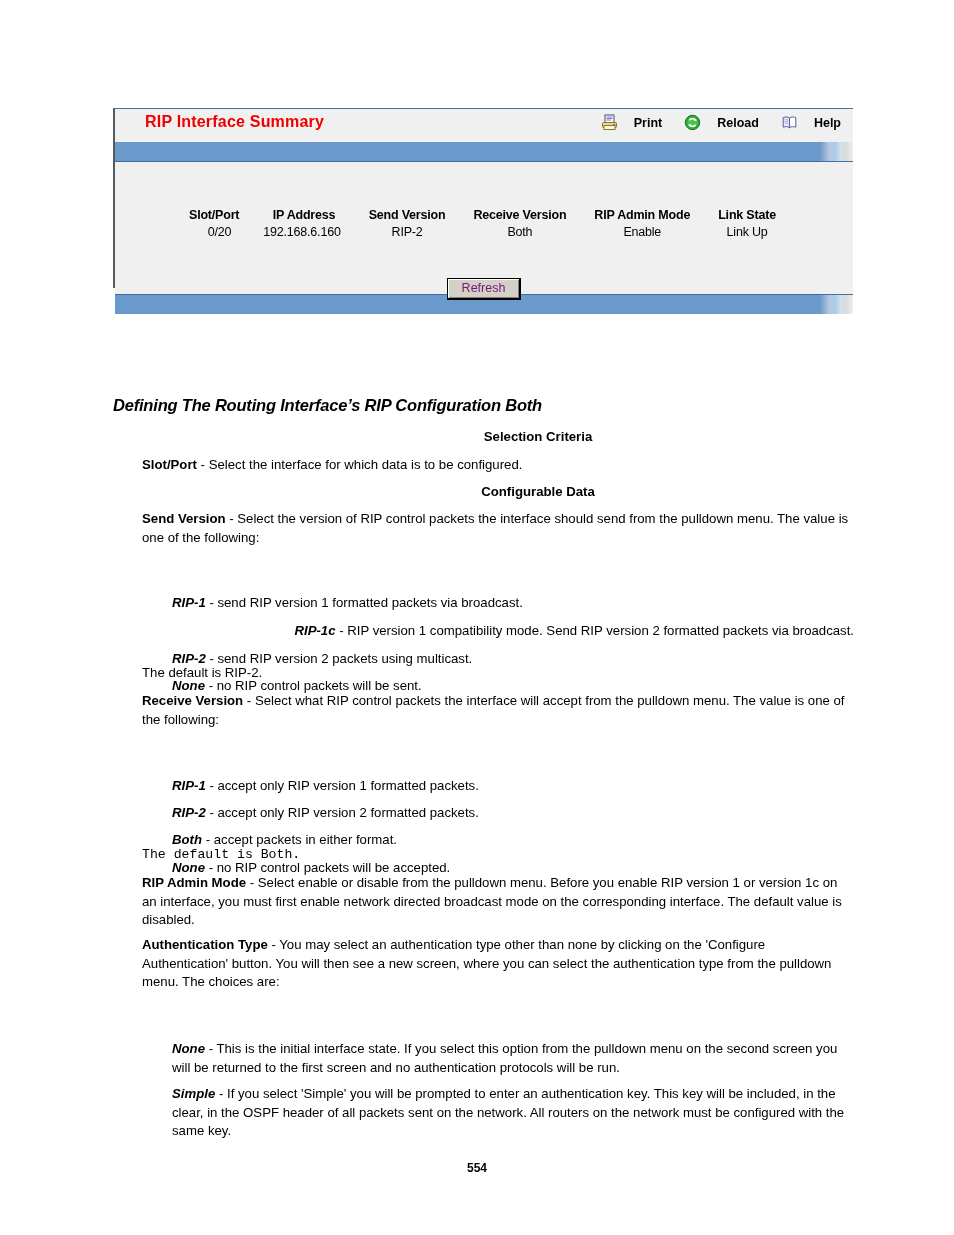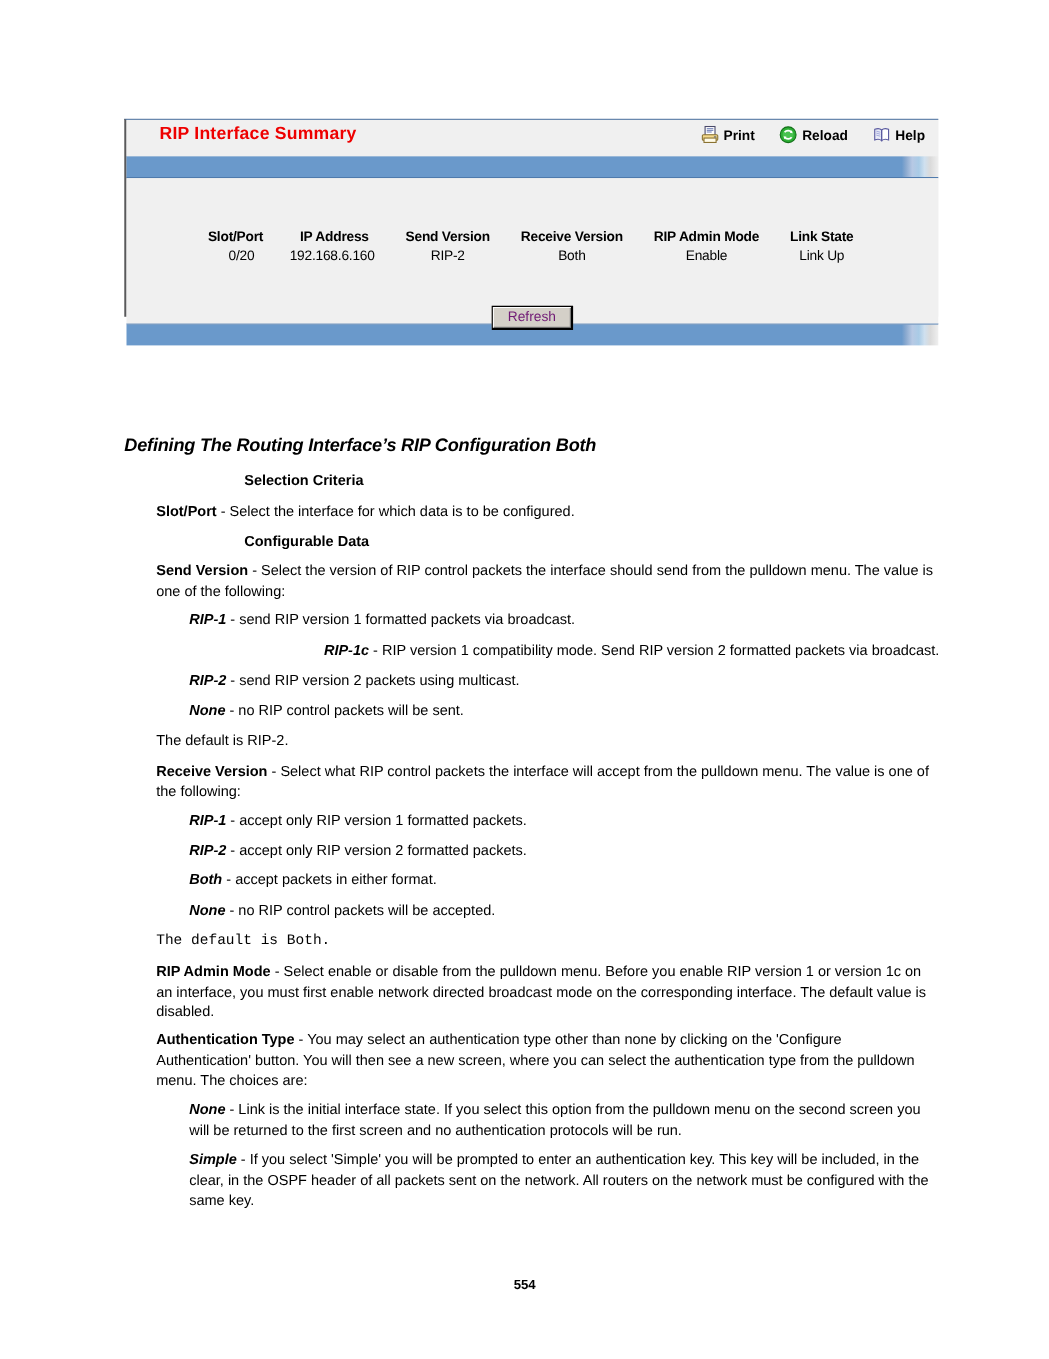--- a/index.html
+++ b/index.html
@@ -47,21 +47,21 @@
     position: absolute;
     right: 12px;
     top: 5px;
     display: flex;
     align-items: center;
     gap: 22px;
   }
   .tool {
     display: flex;
     align-items: center;
-    gap: 4px;
+    gap: 16px;
     font-size: 12.5px;
     font-weight: bold;
     color: #000;
     cursor: pointer;
   }
   .tool-icon { width: 17px; height: 17px; display: block; }
 
   .blue-bar {
     height: 19px;
     background: linear-gradient(to right,
@@ -138,22 +138,22 @@
   }
 
   .para {
     position: absolute;
     left: 142px;
     width: 712px;
     font-size: 13.2px;
     line-height: 18.5px;
     text-align: left;
   }
-  .para.indent  { left: 172px; width: 682px; }
-  .para.sub     { left: 222px; width: 632px; }
+  .para.indent  { left: 172px; width: 682px; margin-top: 40px; }
+  .para.sub     { left: 222px; width: 632px; text-align: center; }
   .para b  { font-weight: bold; }
   .para i  { font-style: italic; font-weight: bold; }
 
   .page-num {
     position: absolute;
     left: 0;
     top: 1161px;
     width: 954px;
     text-align: center;
     font-size: 12px;
@@ -310,21 +310,21 @@
 
   <div class="para" style="top:874px;">
     <b>RIP Admin Mode</b><span> - Select enable or disable from the pulldown menu. Before you enable RIP version 1 or version 1c on an interface, you must first enable network directed broadcast mode on the corresponding interface. The default value is disabled.</span>
   </div>
 
   <div class="para" style="top:936px;">
     <b>Authentication Type</b><span> - You may select an authentication type other than none by clicking on the 'Configure Authentication' button. You will then see a new screen, where you can select the authentication type from the pulldown menu. The choices are:</span>
   </div>
 
   <div class="para indent" style="top:1000px;">
-    <i>None</i><span> - Link is the initial interface state. If you select this option from the pulldown menu on the second screen you will be returned to the first screen and no authentication protocols will be run.</span>
+    <i>None</i><span> - This is the initial interface state. If you select this option from the pulldown menu on the second screen you will be returned to the first screen and no authentication protocols will be run.</span>
   </div>
 
   <div class="para indent" style="top:1045px;">
     <i>Simple</i><span> - If you select 'Simple' you will be prompted to enter an authentication key. This key will be included, in the clear, in the OSPF header of all packets sent on the network. All routers on the network must be configured with the same key.</span>
   </div>
 
 </div>
 
 <div class="page-num">554</div>
 

